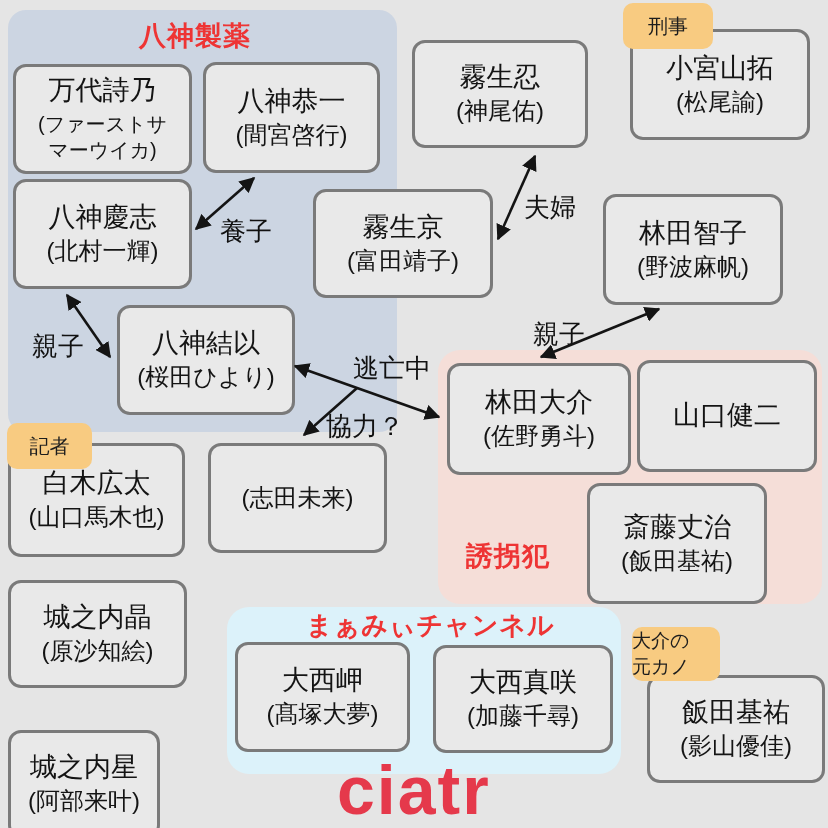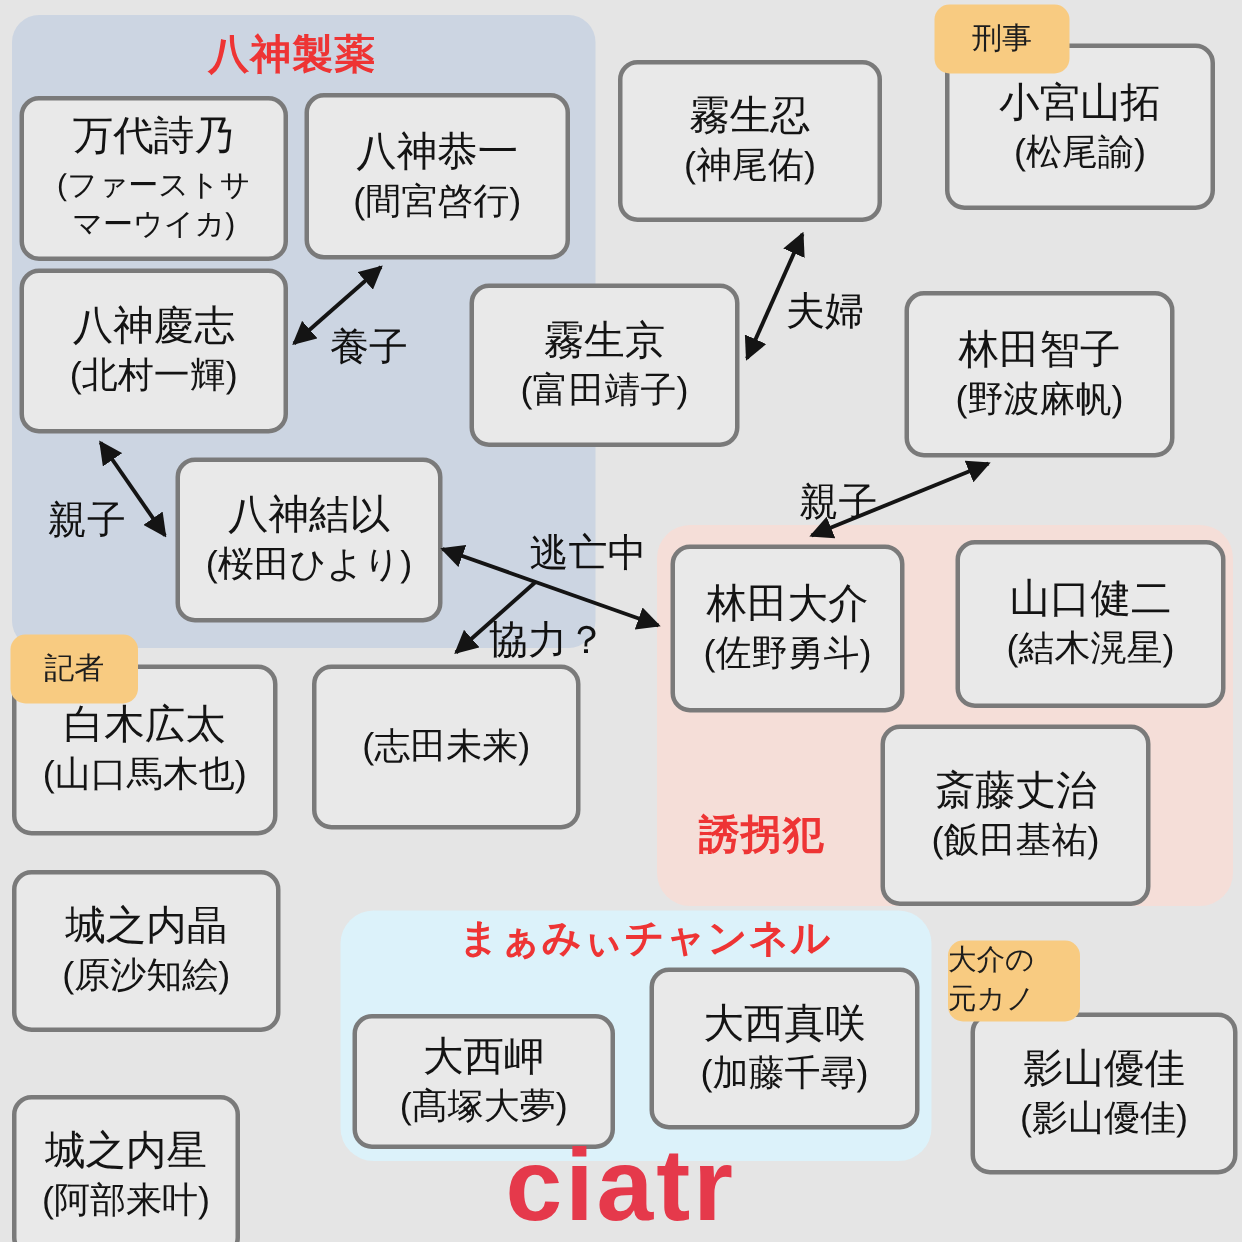--- a/index.html
+++ b/index.html
@@ -99,50 +99,49 @@
     <div class="pname">八神結以</div>
     <div class="pactor">(桜田ひより)</div>
   </div>
   <div class="pbox" style="left:8px;top:443px;width:177px;height:114px">
     <div class="pname">白木広太</div>
     <div class="pactor">(山口馬木也)</div>
   </div>
   <div class="pbox" style="left:208px;top:443px;width:179px;height:110px">
     <div class="pactor">(志田未来)</div>
   </div>
-  <div class="pbox" style="left:447px;top:363px;width:156px;height:112px">
+  <div class="pbox" style="left:447px;top:363px;width:184px;height:112px">
     <div class="pname">林田大介</div>
     <div class="pactor">(佐野勇斗)</div>
   </div>
   <div class="pbox" style="left:637px;top:360px;width:180px;height:112px">
     <div class="pname">山口健二</div>
-    <div class="pactor">(結木滉星)</div>
   </div>
   <div class="pbox" style="left:587px;top:483px;width:180px;height:121px">
     <div class="pname">斎藤丈治</div>
     <div class="pactor">(飯田基祐)</div>
   </div>
   <div class="pbox" style="left:8px;top:580px;width:179px;height:108px">
     <div class="pname">城之内晶</div>
     <div class="pactor">(原沙知絵)</div>
   </div>
   <div class="pbox" style="left:8px;top:730px;width:152px;height:108px">
     <div class="pname">城之内星</div>
     <div class="pactor">(阿部来叶)</div>
   </div>
-  <div class="pbox" style="left:235px;top:676px;width:175px;height:90px">
+  <div class="pbox" style="left:235px;top:642px;width:175px;height:110px">
     <div class="pname">大西岬</div>
     <div class="pactor">(髙塚大夢)</div>
   </div>
   <div class="pbox" style="left:433px;top:645px;width:180px;height:108px">
     <div class="pname">大西真咲</div>
     <div class="pactor">(加藤千尋)</div>
   </div>
   <div class="pbox" style="left:647px;top:675px;width:178px;height:108px">
-    <div class="pname">影山優佳</div>
+    <div class="pname">飯田基祐</div>
     <div class="pactor">(影山優佳)</div>
   </div>
 
   <div class="rel rel-yoshi">養子</div>
   <div class="rel rel-oyako1">親子</div>
   <div class="rel rel-fufu">夫婦</div>
   <div class="rel rel-oyako2">親子</div>
   <div class="rel rel-tobo">逃亡中</div>
   <div class="rel rel-kyoryoku">協力？</div>
 

